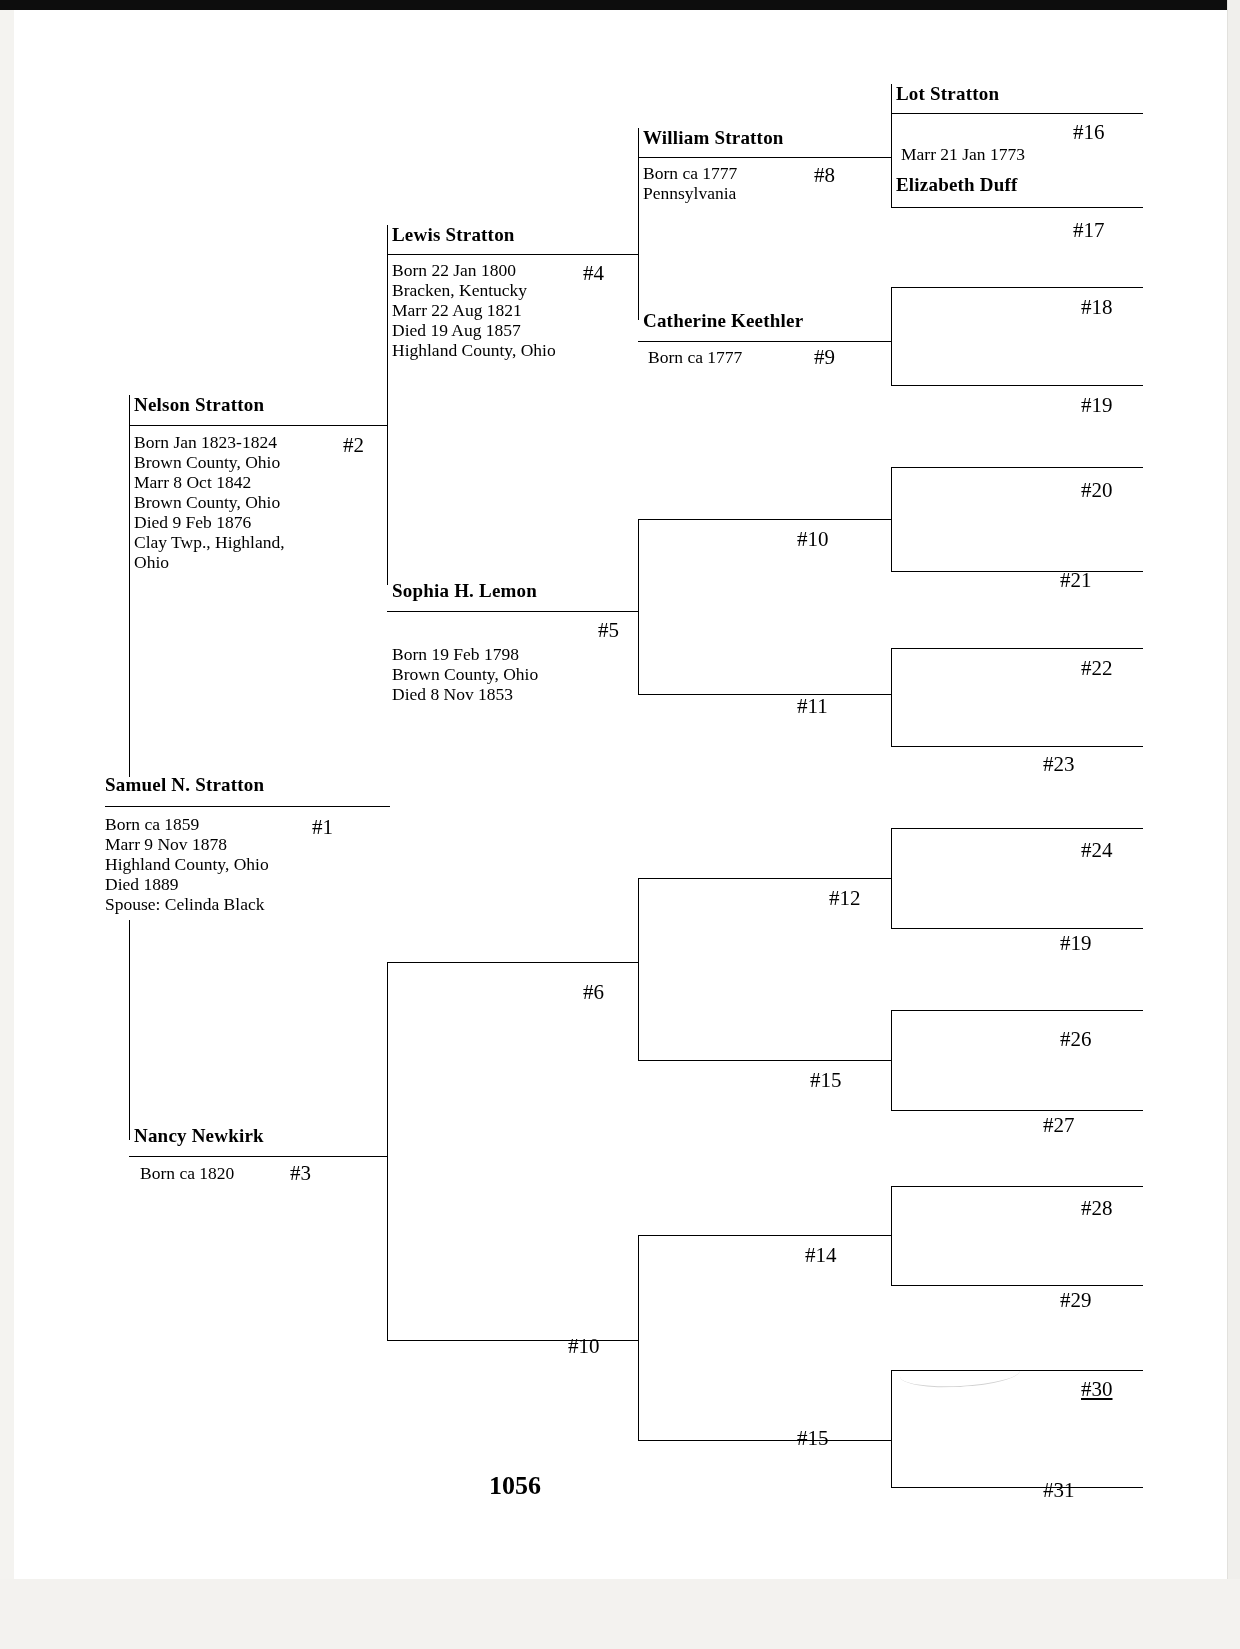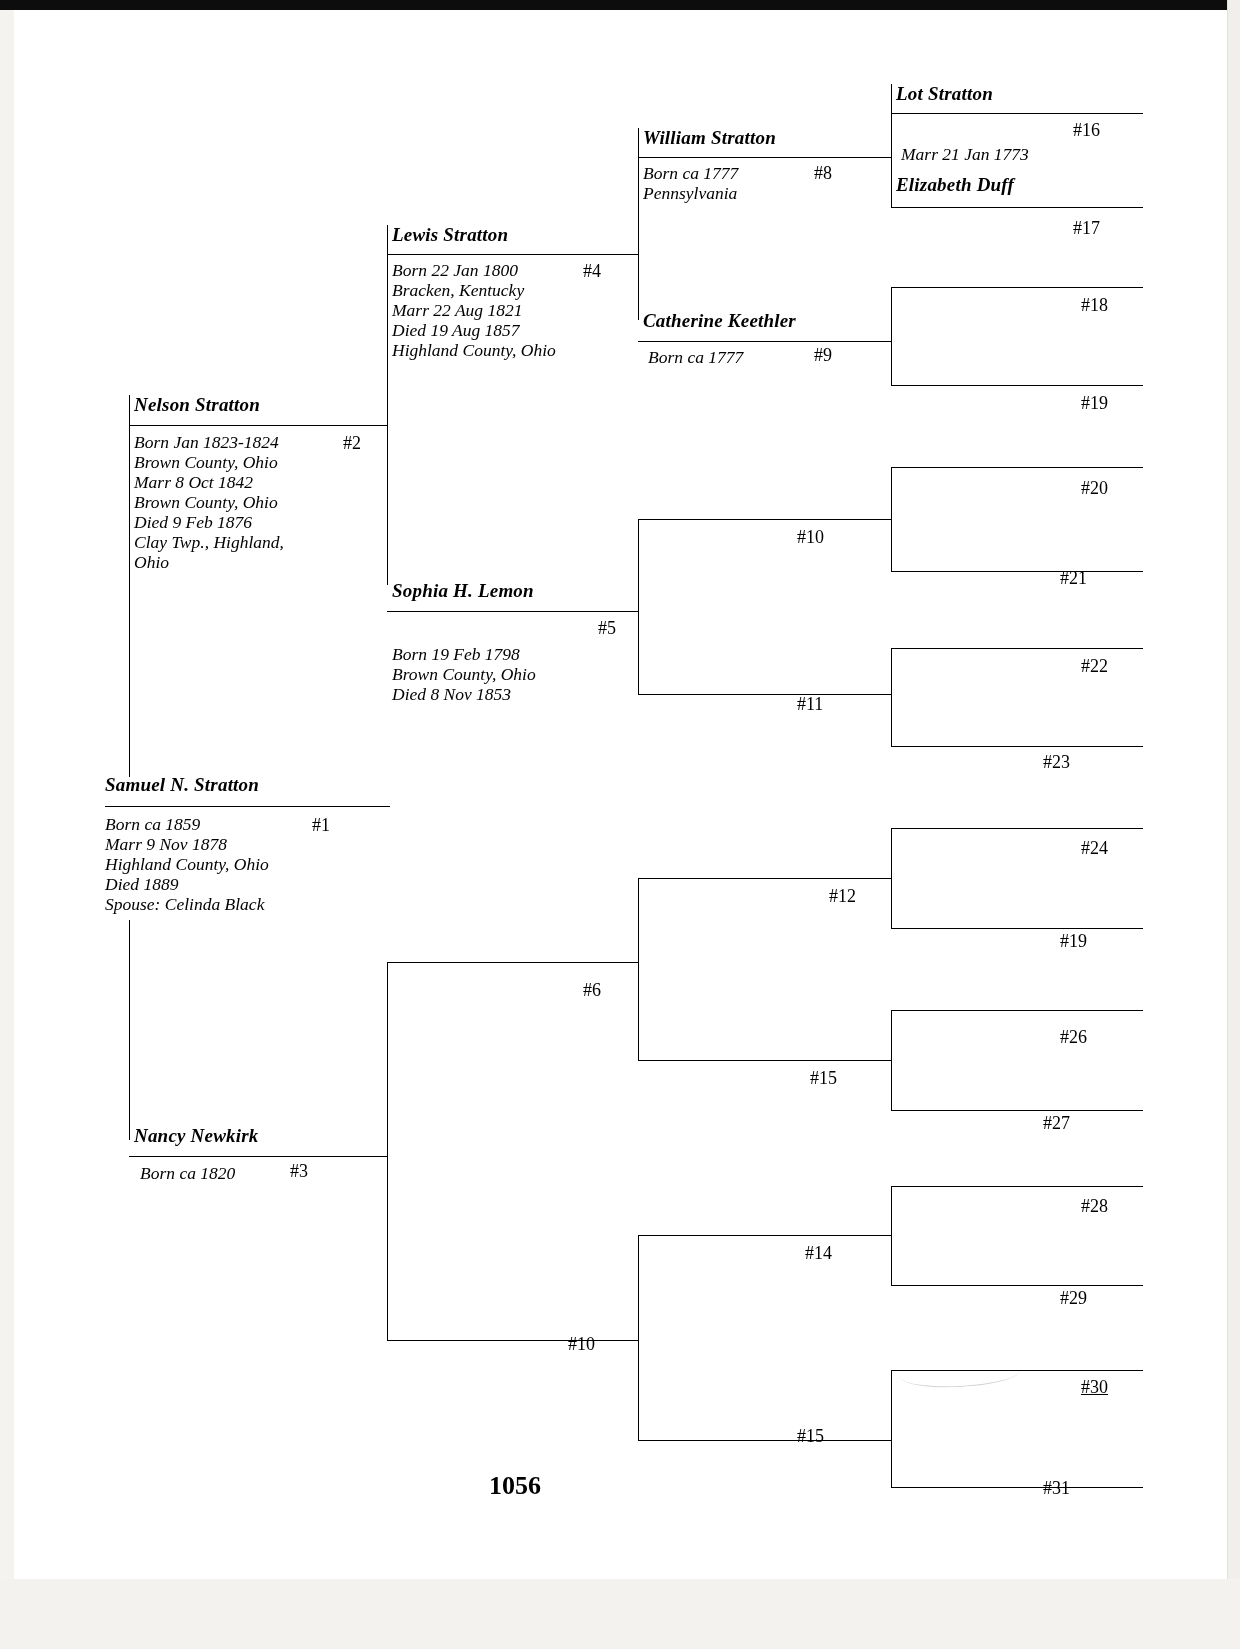--- a/index.html
+++ b/index.html
@@ -41,21 +41,20 @@
   .scan-edge-left {
     position: absolute;
     left: 0; top: 10px;
     width: 14px; height: 1639px;
     background: #f4f3f0;
   }
 
   .node {
     position: absolute;
     box-sizing: border-box;
-    font-style: italic;
   }
   .node .name {
     font-weight: bold;
     font-size: 19px;
     letter-spacing: 0.2px;
     white-space: nowrap;
     line-height: 1.05;
   }
   .node .details {
     font-size: 17.5px;
@@ -65,21 +64,21 @@
   }
   .rule {
     position: absolute;
     background: #000000;
   }
   .hline { height: 1px; }
   .vline { width: 1px; }
 
   .numlabel {
     position: absolute;
-    font-size: 18px;
+    font-size: 21px;
     color: #000;
     white-space: nowrap;
   }
   .pagenum {
     position: absolute;
     font-weight: bold;
     font-size: 26px;
   }
   .smudge {
     position: absolute;

